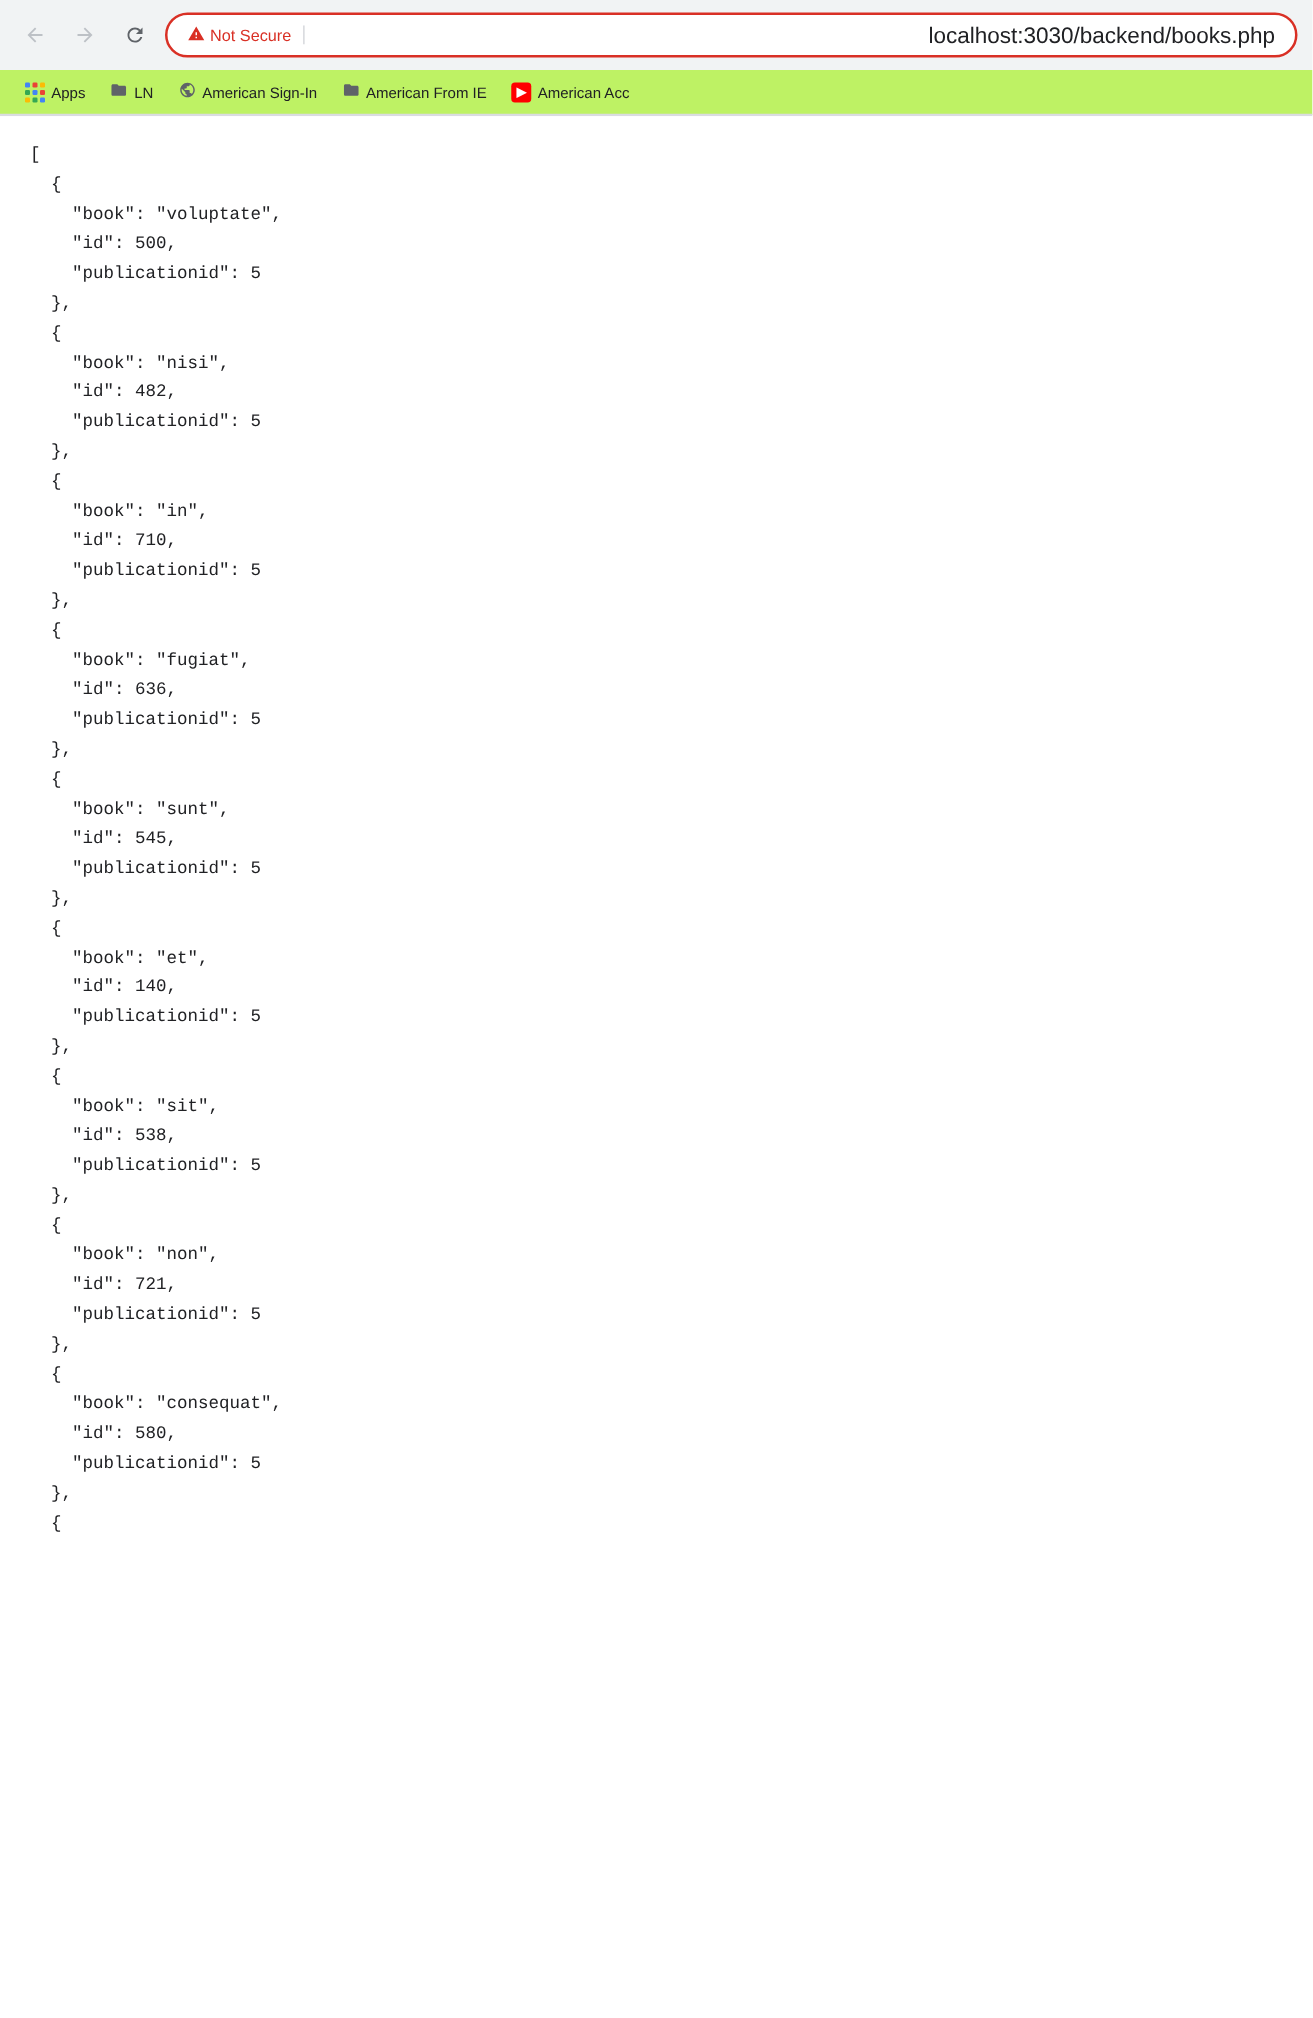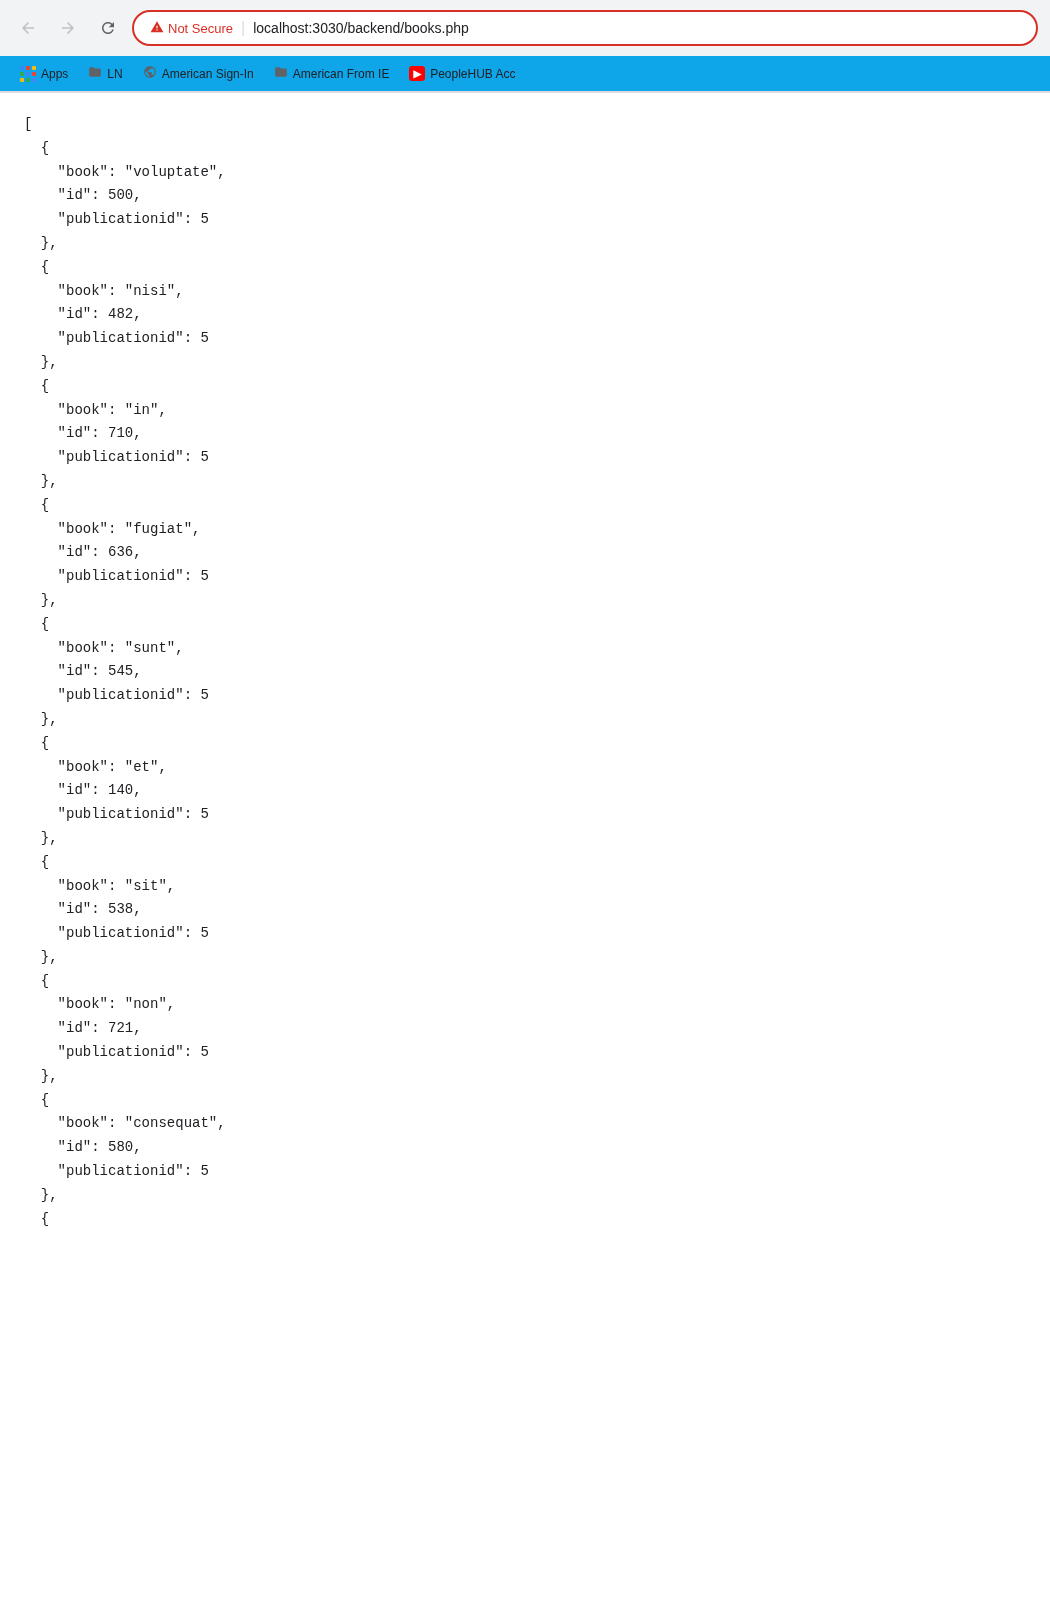--- a/index.html
+++ b/index.html
@@ -53,49 +53,50 @@
     .address-bar-wrapper {
       flex: 1;
       display: flex;
       align-items: center;
       background: #ffffff;
       border: 2px solid #d93025;
       border-radius: 24px;
       padding: 6px 16px;
       height: 36px;
       gap: 8px;
+      text-align: right;
     }
 
     .security-warning {
       display: flex;
       align-items: center;
       gap: 4px;
       color: #d93025;
       font-size: 13px;
       white-space: nowrap;
     }
 
     .separator {
       color: #dadce0;
       font-size: 16px;
     }
 
     .url-text {
       color: #202124;
-      font-size: 14px;
+      font-size: 18px;
       flex: 1;
     }
 
     .bookmarks-bar {
       display: flex;
       align-items: center;
       padding: 4px 12px;
       gap: 4px;
       height: 36px;
-      background: #0ea5e9;
+      background: #bef264;
       border-bottom: 1px solid #dadce0;
     }
 
     .bookmark-item {
       display: flex;
       align-items: center;
       gap: 5px;
       padding: 4px 8px;
       border-radius: 4px;
       cursor: pointer;
@@ -239,21 +240,21 @@
       <span class="folder-icon">
         <svg width="14" height="14" viewBox="0 0 24 24" fill="#5f6368">
           <path d="M10 4H4c-1.1 0-1.99.9-1.99 2L2 18c0 1.1.9 2 2 2h16c1.1 0 2-.9 2-2V8c0-1.1-.9-2-2-2h-8l-2-2z"></path>
         </svg>
       </span>
       <span>American From IE</span>
     </div>
 
     <div class="bookmark-item">
       <span class="yt-icon">▶</span>
-      <span>PeopleHUB Acc</span>
+      <span>American Acc</span>
     </div>
   </div>
 </div>
 
 <div class="page-content">
   <div class="json-line">[</div>
 
   <div class="json-line">  {</div>
   <div class="json-line">    "book": "voluptate",</div>
   <div class="json-line">    "id": 500,</div>

